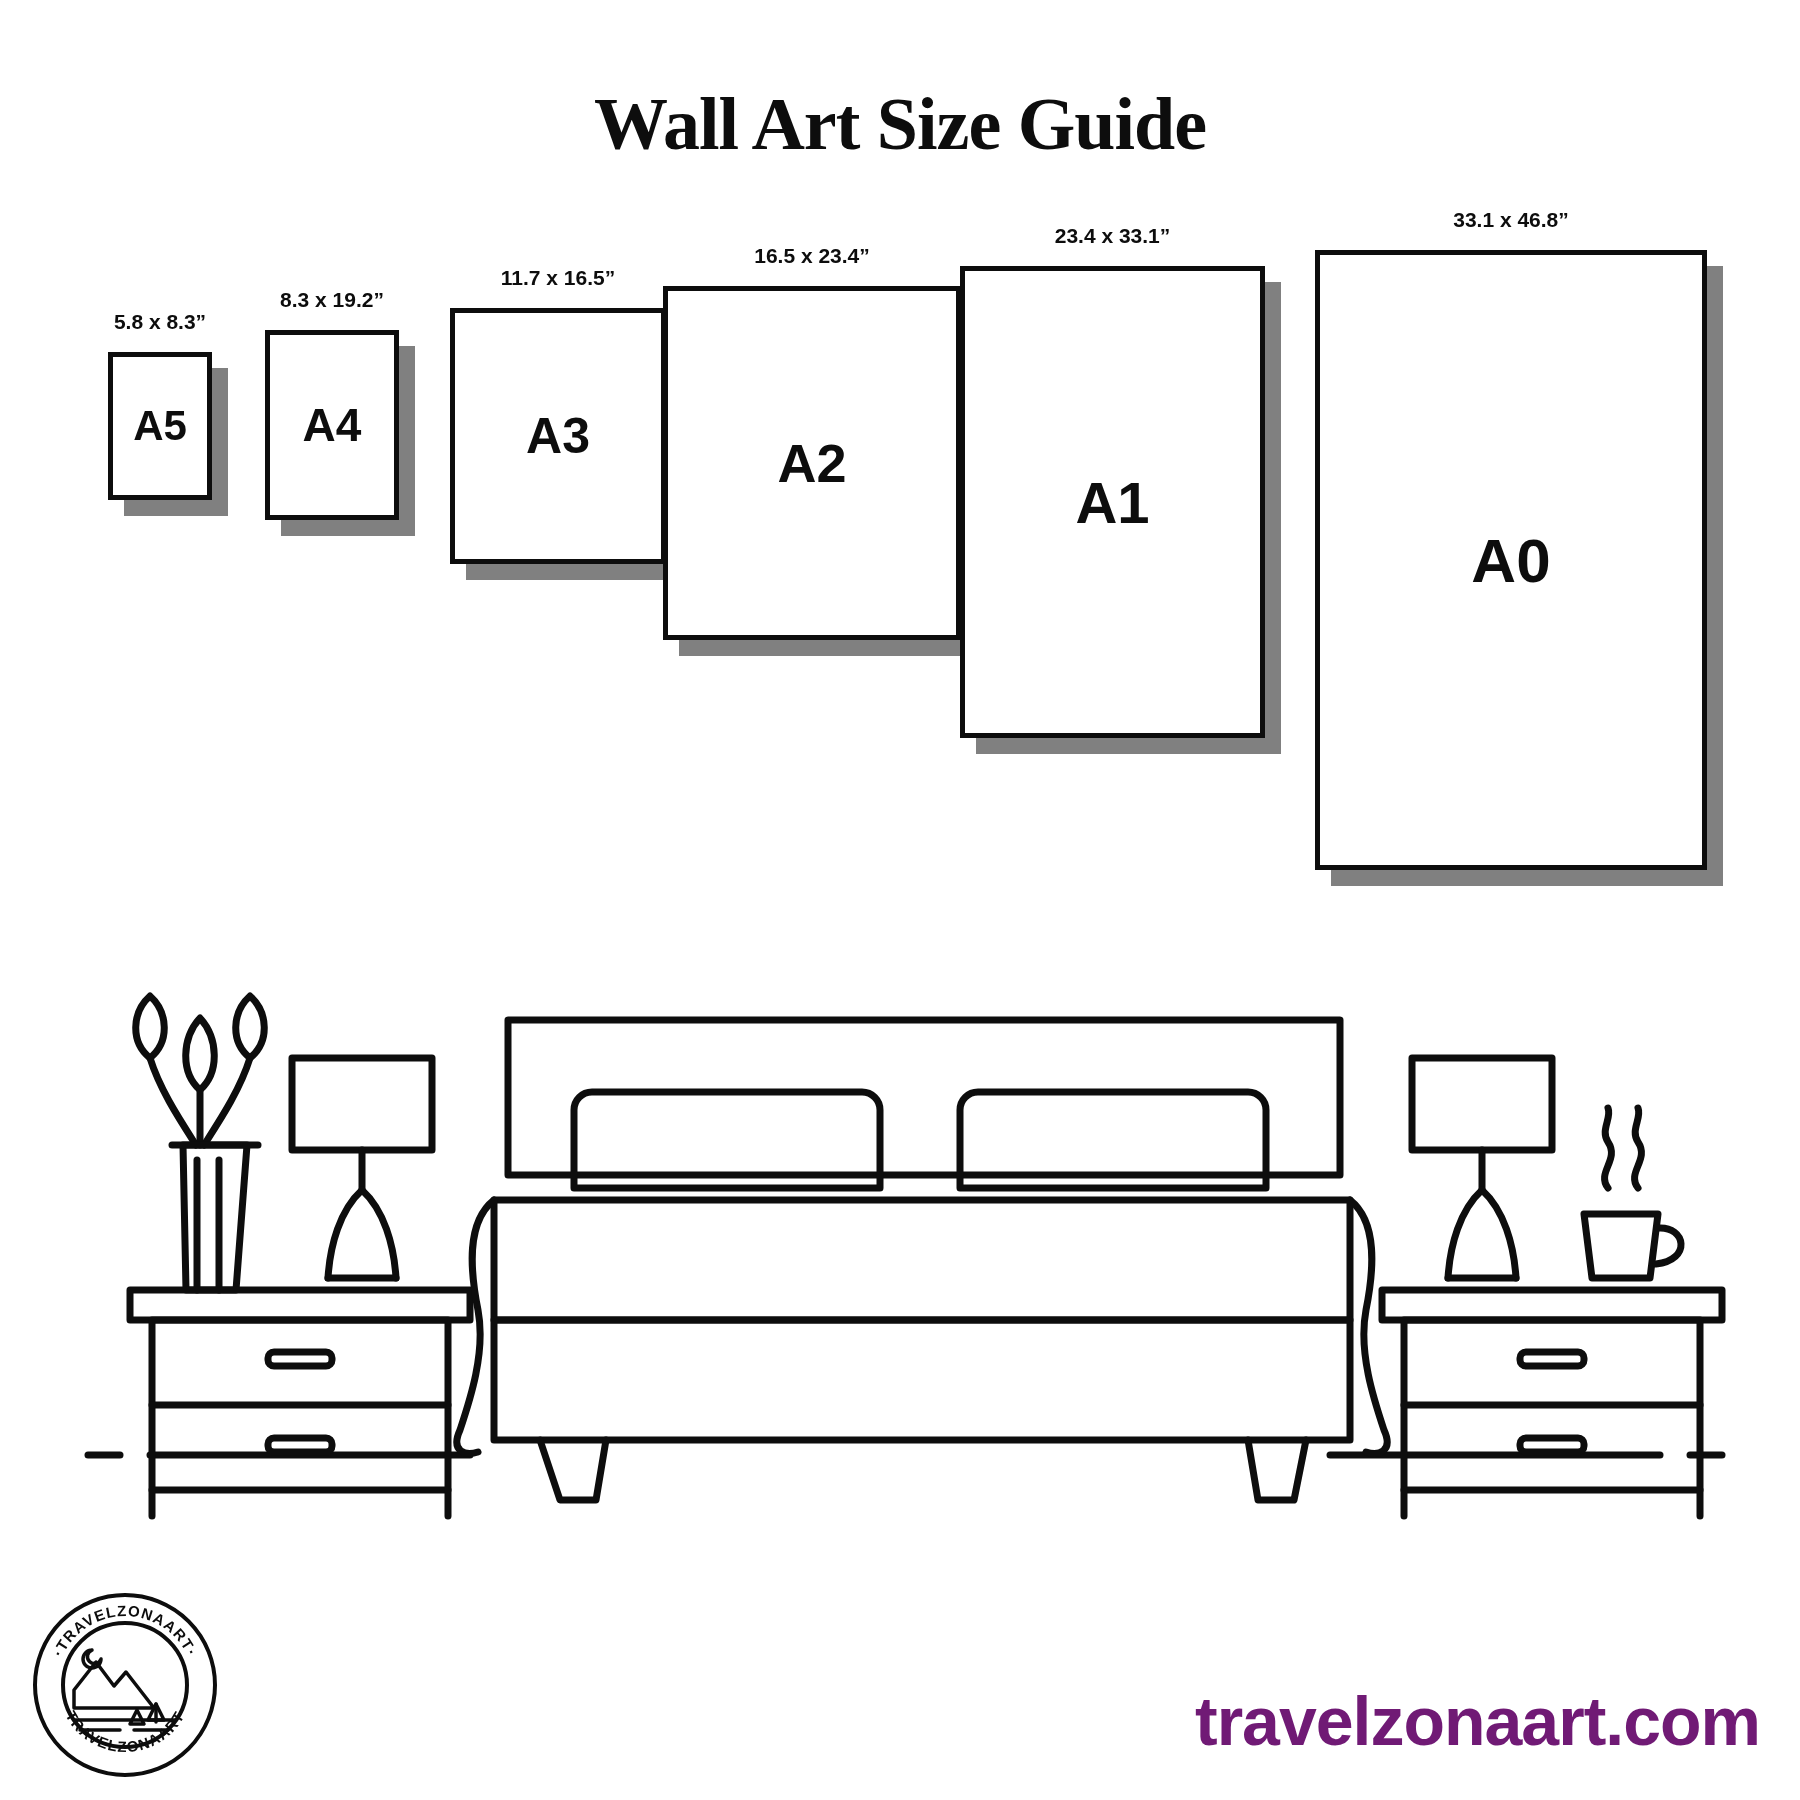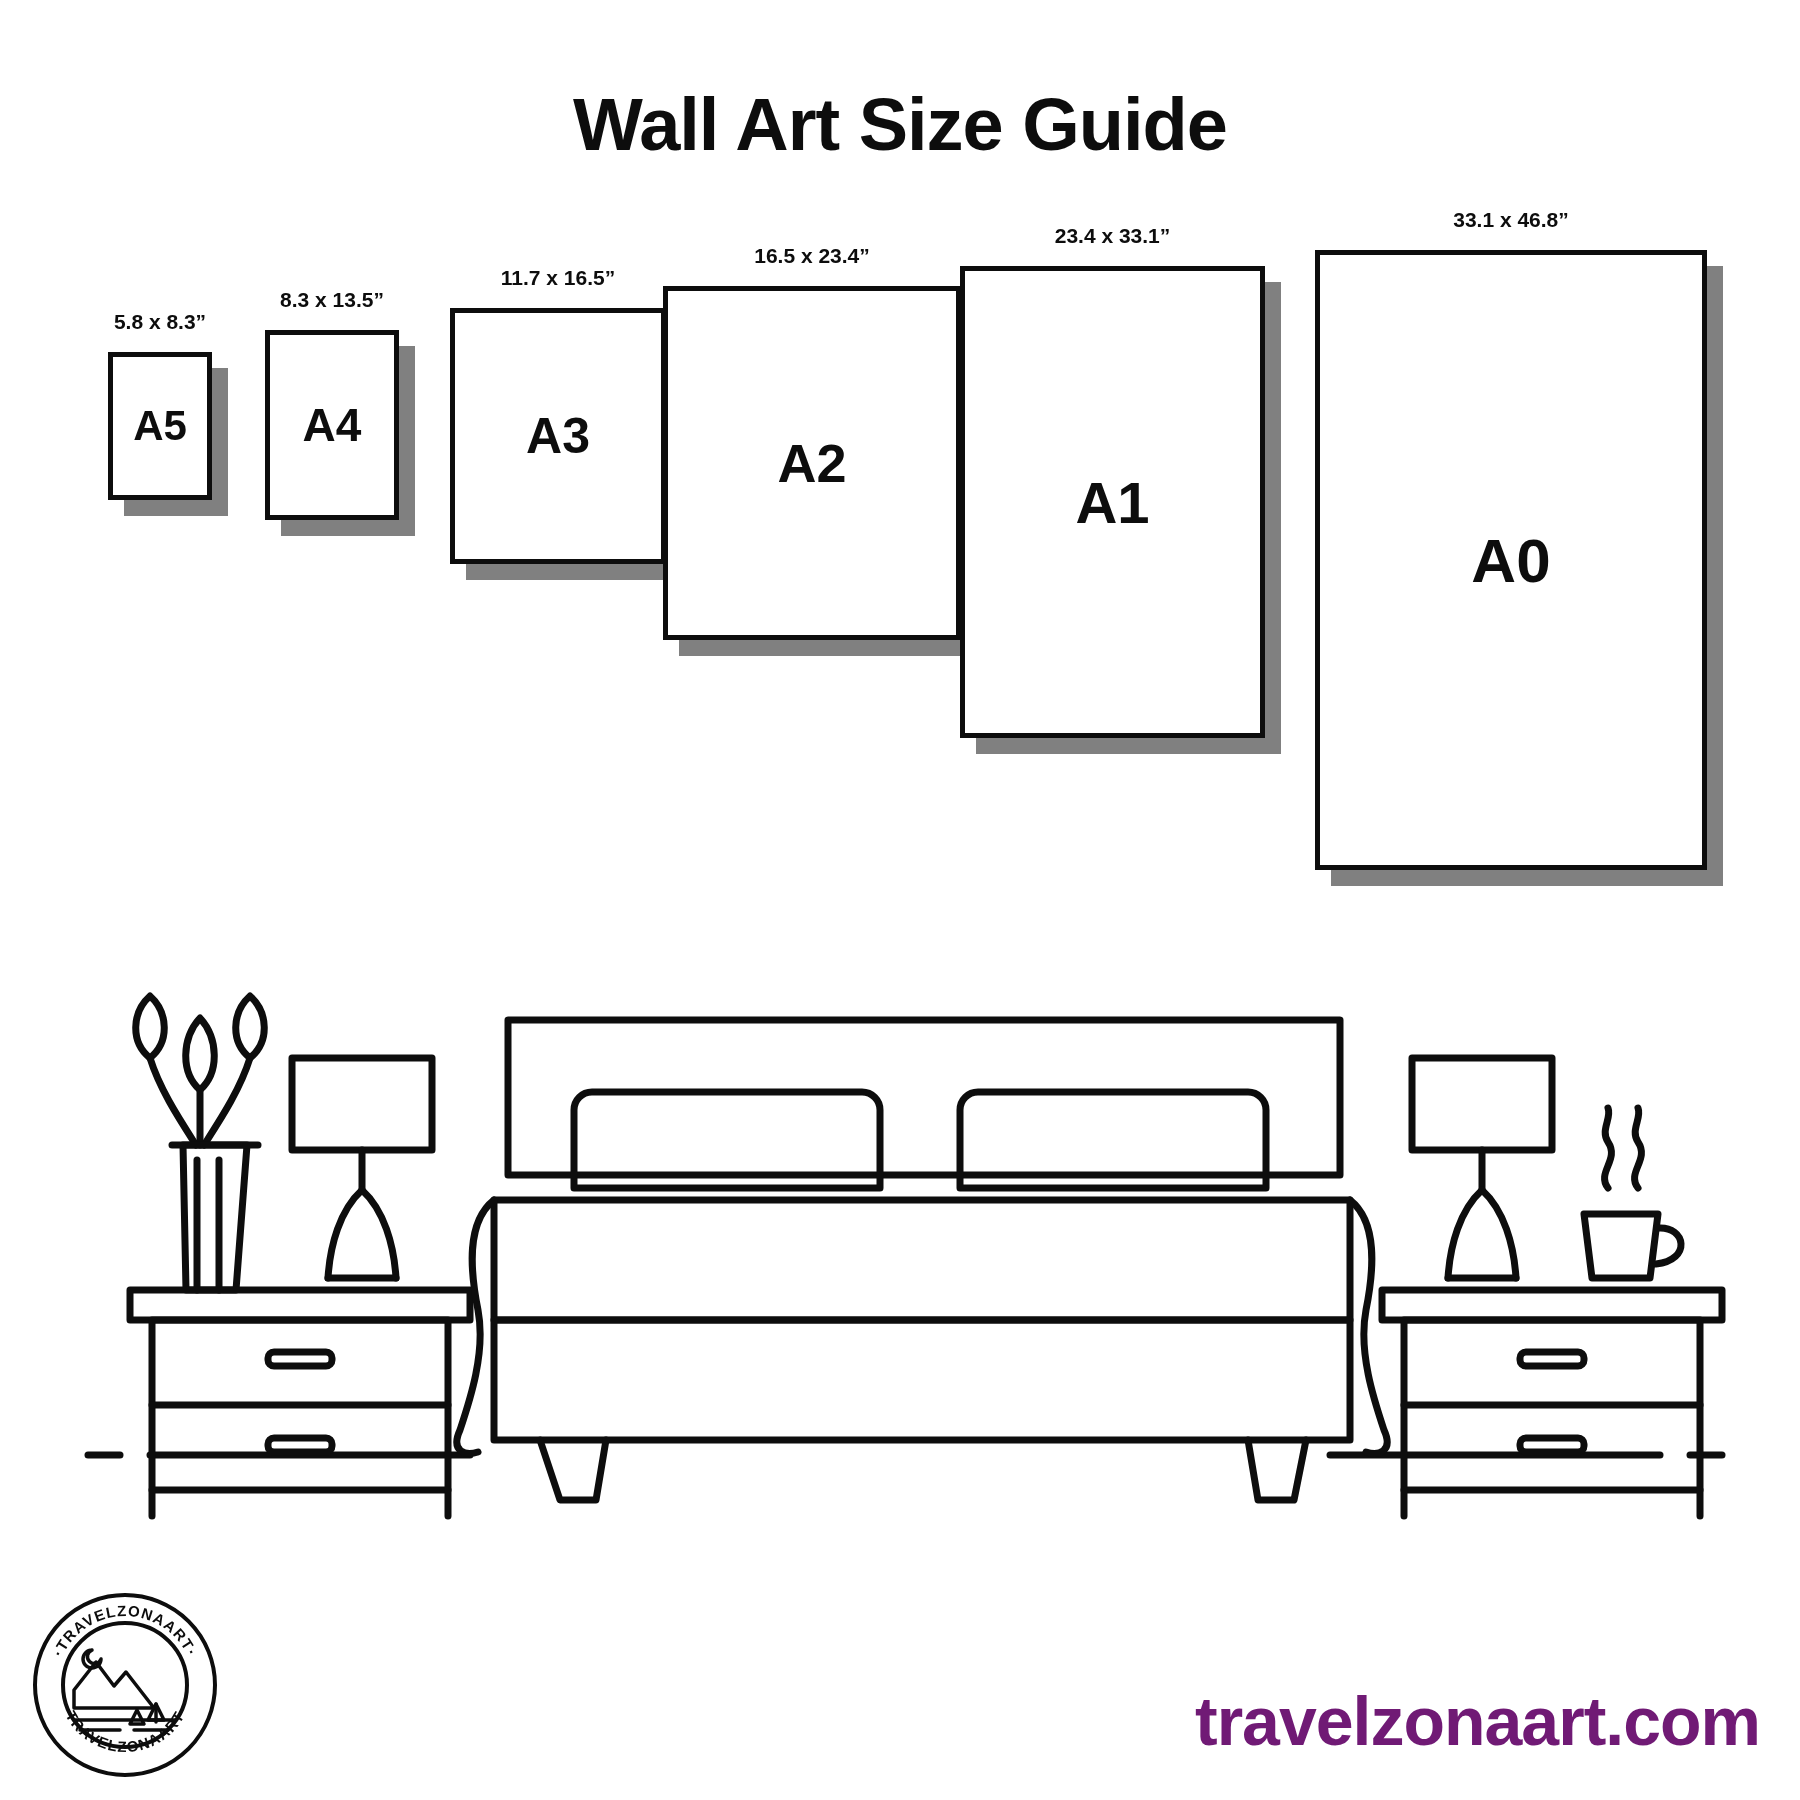--- a/index.html
+++ b/index.html
@@ -19,20 +19,21 @@
   .title {
     position: absolute;
     top: 82px;
     left: 0;
     width: 1800px;
     text-align: center;
     font-size: 74px;
     font-weight: 700;
     letter-spacing: -1px;
     color: #0d0d0d;
+    font-family: Liberation Serif, serif;
   }
 
   
   .poster-row {
     position: absolute;
     left: 0;
     top: 290px;
     width: 1800px;
     height: 720px;
   }
@@ -126,21 +127,21 @@
 
   <div class="poster" id="p-a5">
     <div class="dim">5.8 x 8.3”</div>
     <div class="shadow"></div>
     <div class="frame">
       <span class="plabel">A5</span>
     </div>
   </div>
 
   <div class="poster" id="p-a4">
-    <div class="dim">8.3 x 13.5”</div>
+    <div class="dim">8.3 x 19.2”</div>
     <div class="shadow"></div>
     <div class="frame">
       <span class="plabel">A4</span>
     </div>
   </div>
 
   <div class="poster" id="p-a3">
     <div class="dim">11.7 x 16.5”</div>
     <div class="shadow"></div>
     <div class="frame">

